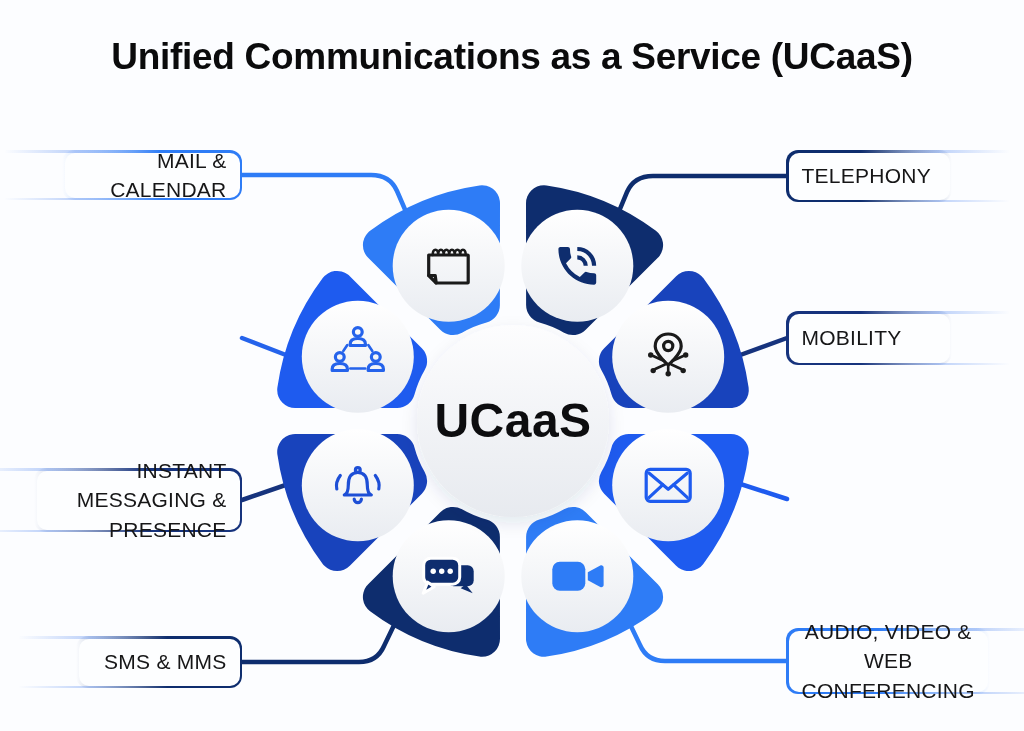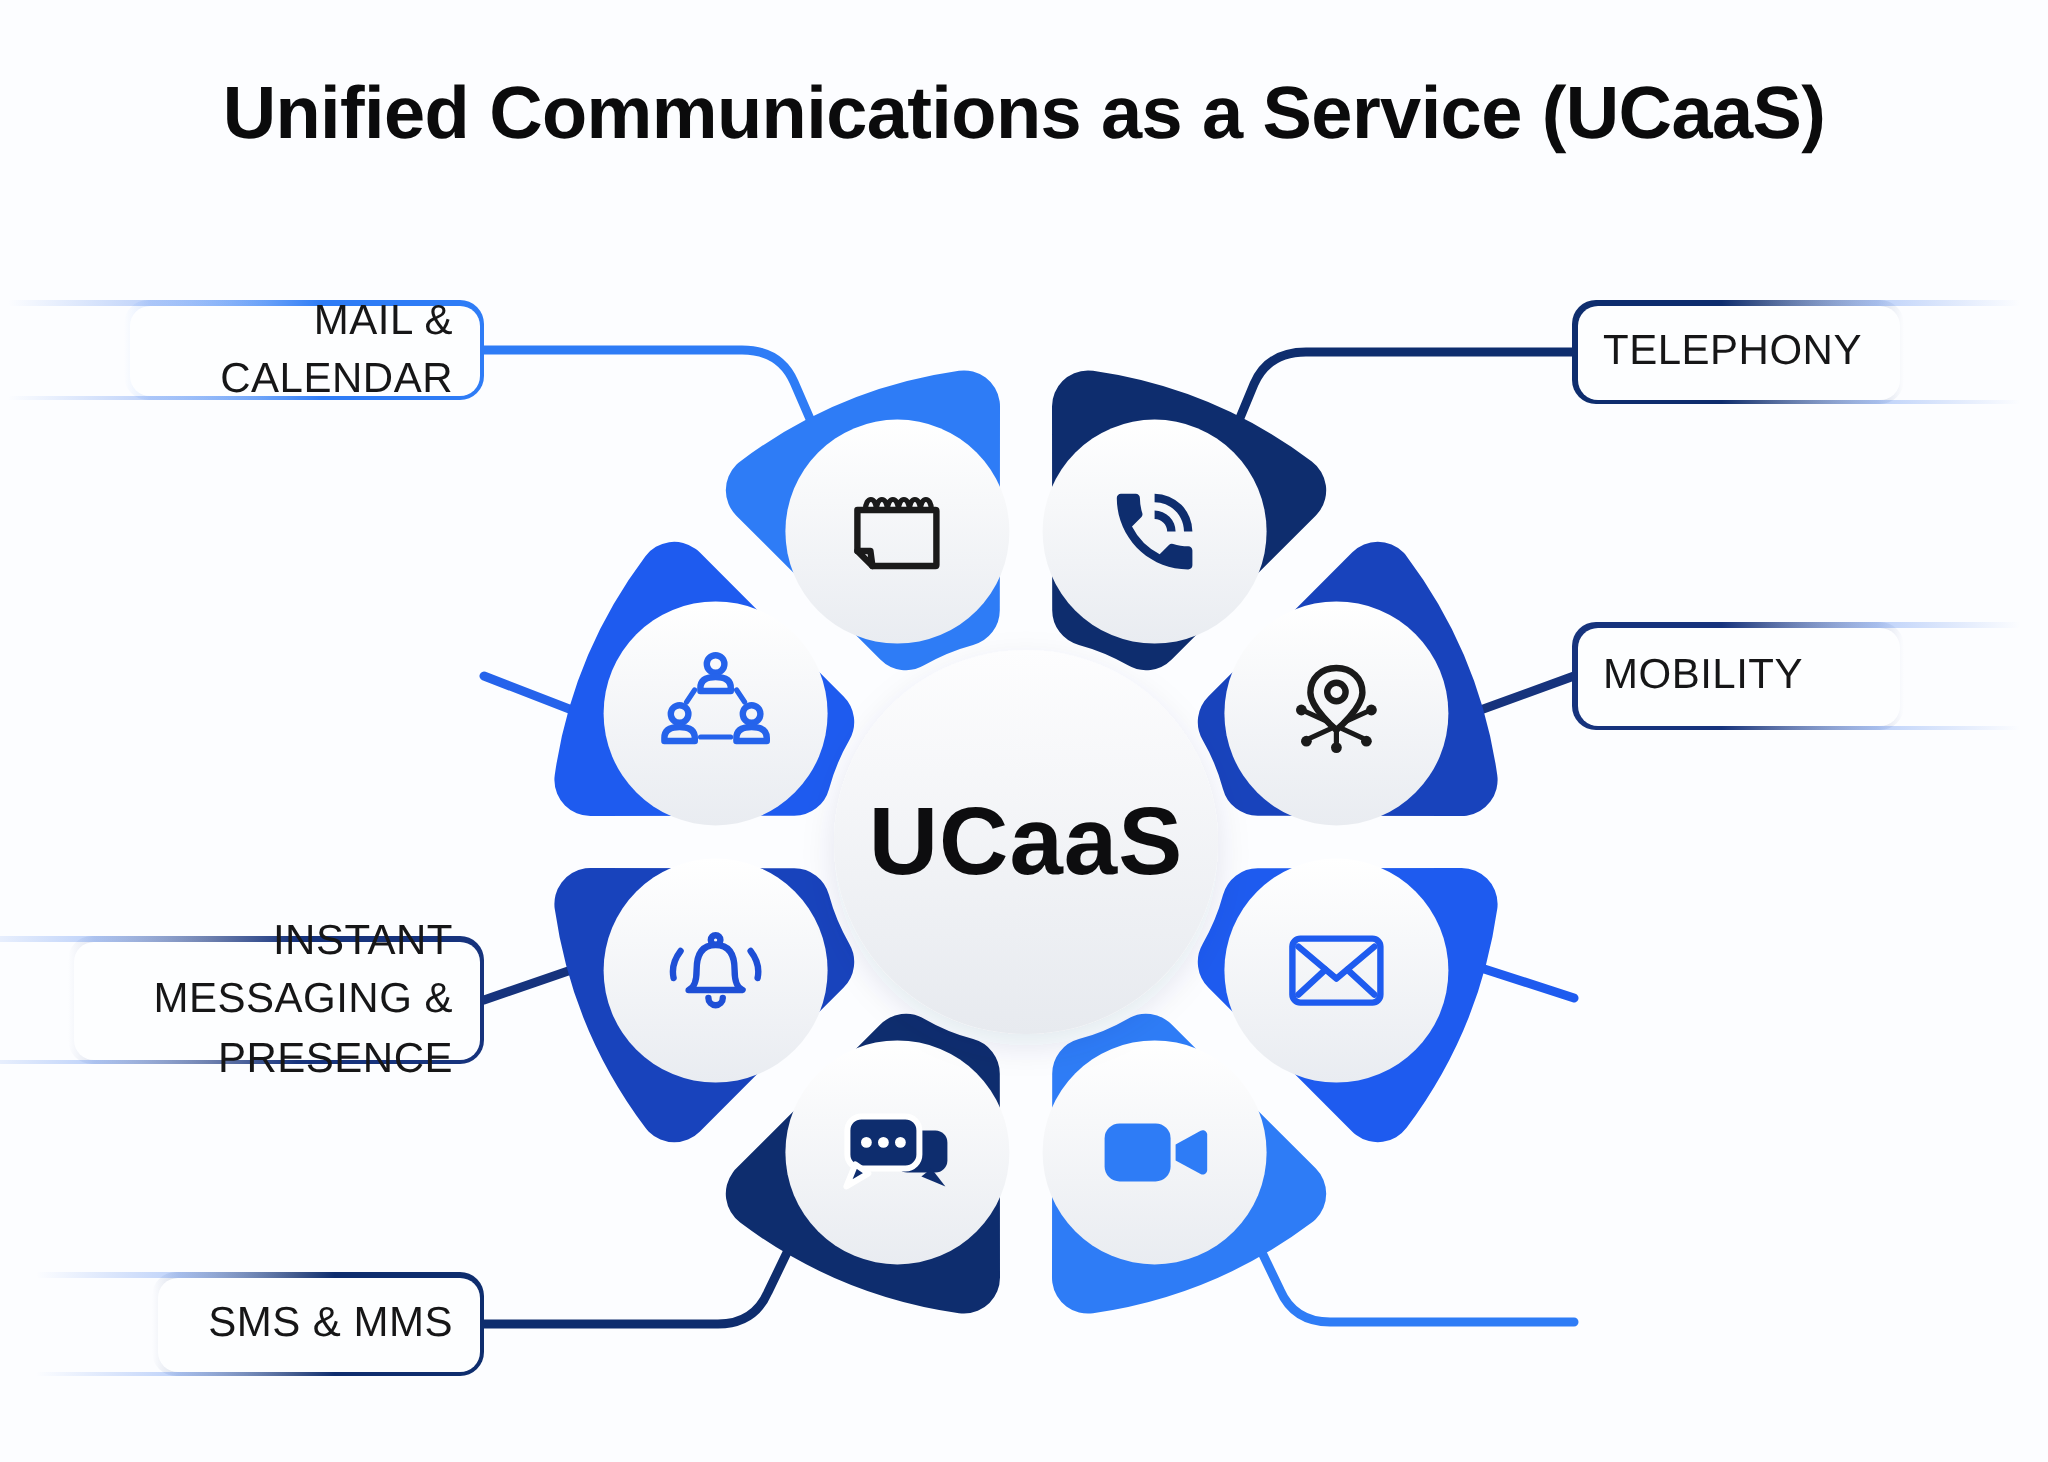--- a/index.html
+++ b/index.html
@@ -185,20 +185,25 @@
       </div>
   </div>
 
   <div class="label right" style="left: 786px; top: 311px; width: 166px; height: 54px; --c: #16337D;">
     <div class="label-inner">
         <span>MOBILITY</span>
       </div>
   </div>
 
 
+  <div class="label right" style="left: 786px; top: 628px; width: 204px; height: 66px; --c: #2E7CF6;">
+    <div class="label-inner">
+        <span>AUDIO, VIDEO &amp; WEB CONFERENCING</span>
+      </div>
+  </div>
 
   <div class="label left" style="left: 76px; top: 636px; width: 166px; height: 52px; --c: #0E2D6E;">
     <div class="label-inner">
         <span>SMS &amp; MMS</span>
       </div>
   </div>
 
   <div class="label left" style="left: 34px; top: 468px; width: 208px; height: 64px; --c: #16337D;">
     <div class="label-inner">
         <span>INSTANT MESSAGING &amp; PRESENCE</span>

